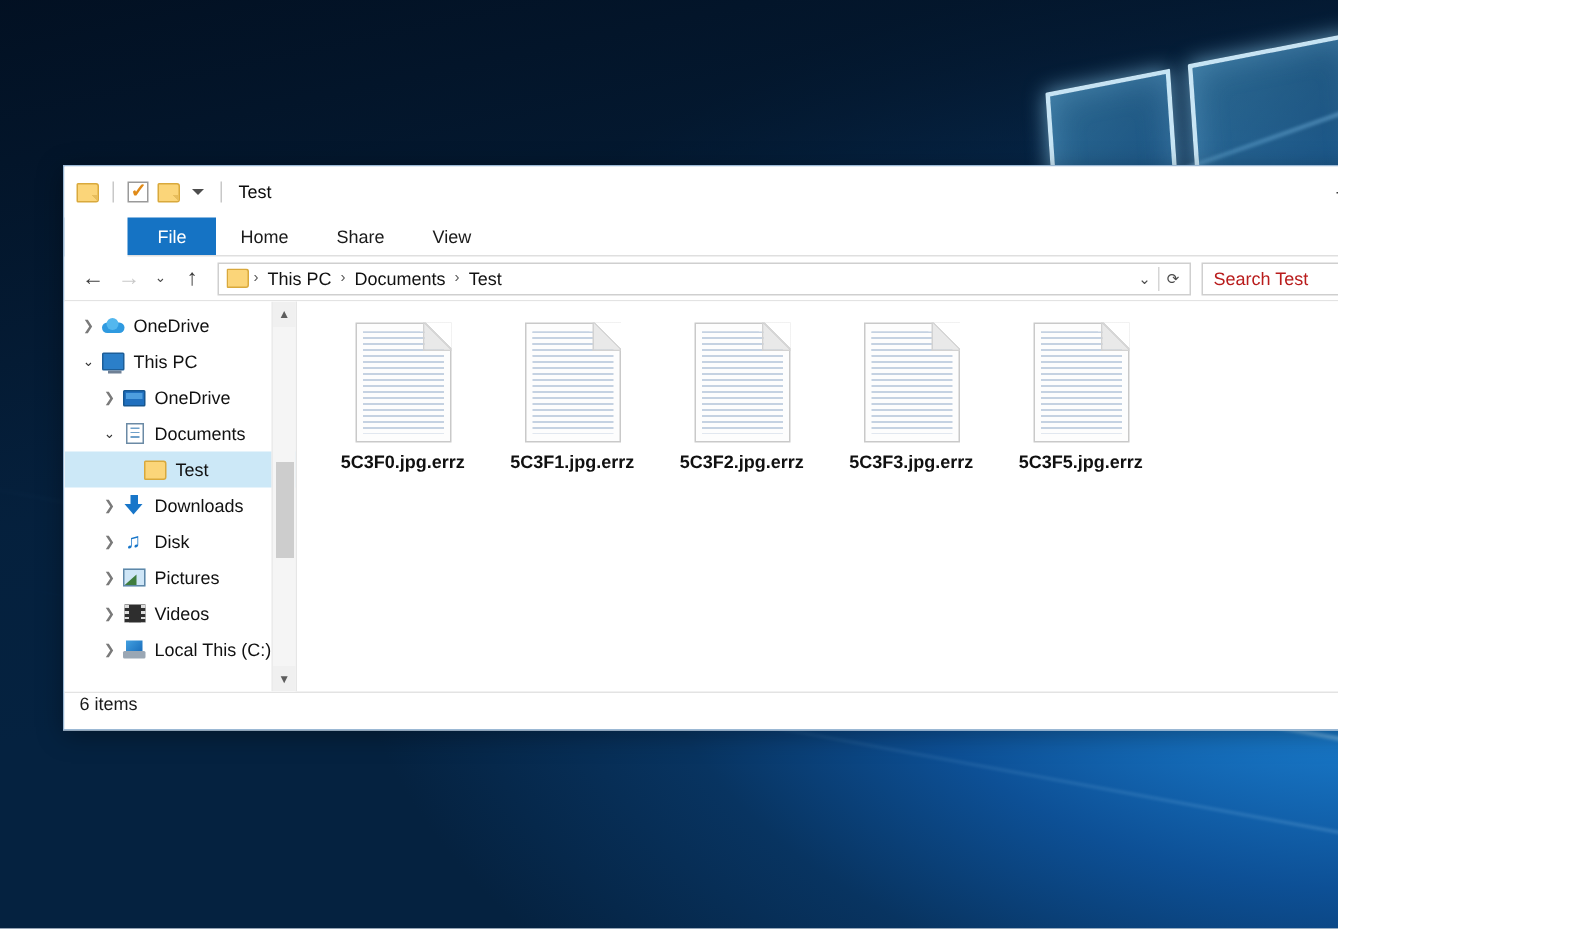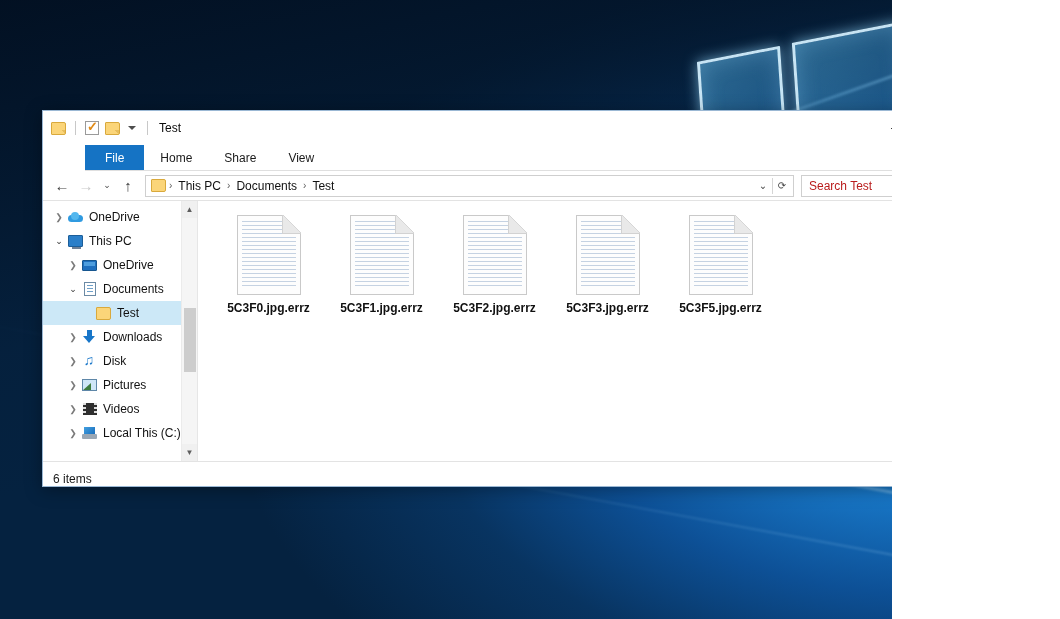--- a/index.html
+++ b/index.html
@@ -314,21 +314,21 @@
     font-size: 12px; color: #101010;
     text-align: center;
     white-space: nowrap;
   }
 
   
   .statusbar {
     height: 25px; flex: 0 0 25px;
     border-top: 1px solid #e3e3e3;
     background: #fff;
-    display: flex; align-items: flex-end;
+    display: flex; align-items: flex-start;
     padding: 0 6px 0 10px;
     font-size: 12px; color: #1a1a1a; gap: 22px;
   }
   .status-views { margin-left: auto; display: flex; align-items: center; gap: 2px; }
   .viewbtn {
     width: 22px; height: 20px;
     display: flex; align-items: center; justify-content: center;
   }
   .viewbtn.active { background: #cce8f7; border: 1px solid #6ab4e0; }
   .vi-details { width: 14px; height: 11px; position: relative; }

